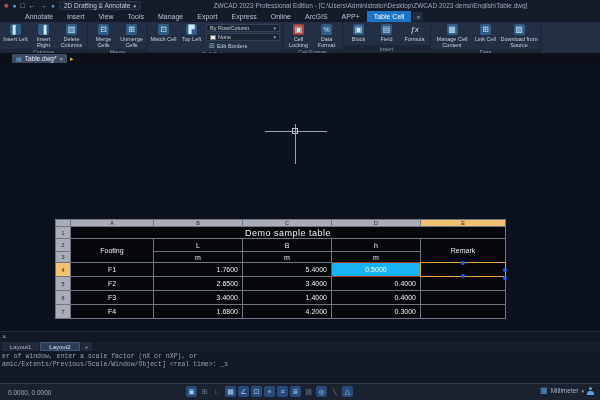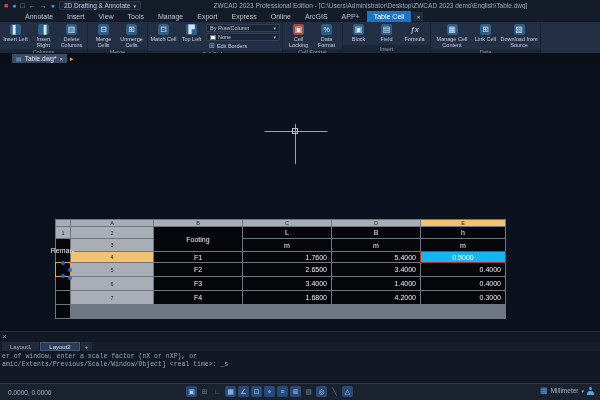--- a/index.html
+++ b/index.html
@@ -328,20 +328,21 @@
   <div id="cad-table" data-name="cad-table" style="position:absolute;">
 
     <div class="hc" data-name="table-corner"></div>
     <div class="hc" data-name="col-header-a">A</div>
     <div class="hc" data-name="col-header-b">B</div>
     <div class="hc" data-name="col-header-c">C</div>
     <div class="hc" data-name="col-header-d">D</div>
     <div class="hc sel" data-name="col-header-e">E</div>
 
     <div class="hc" data-name="row-header-1">1</div>
+    <div class="tcell ctr" id="t-title" data-name="table-title-cell">Demo sample table</div>
 
     <div class="hc" data-name="row-header-2">2</div>
     <div class="tcell ctr rs2" data-name="header-footing-cell">Footing</div>
     <div class="tcell ctr" data-name="header-l-cell">L</div>
     <div class="tcell ctr" data-name="header-b-cell">B</div>
     <div class="tcell ctr" data-name="header-h-cell">h</div>
     <div class="tcell ctr rs2" data-name="header-remark-cell">Remark</div>
     <div class="hc" data-name="row-header-3">3</div>
     <div class="tcell ctr" data-name="unit-m-cell-l">m</div>
     <div class="tcell ctr" data-name="unit-m-cell-b">m</div>

